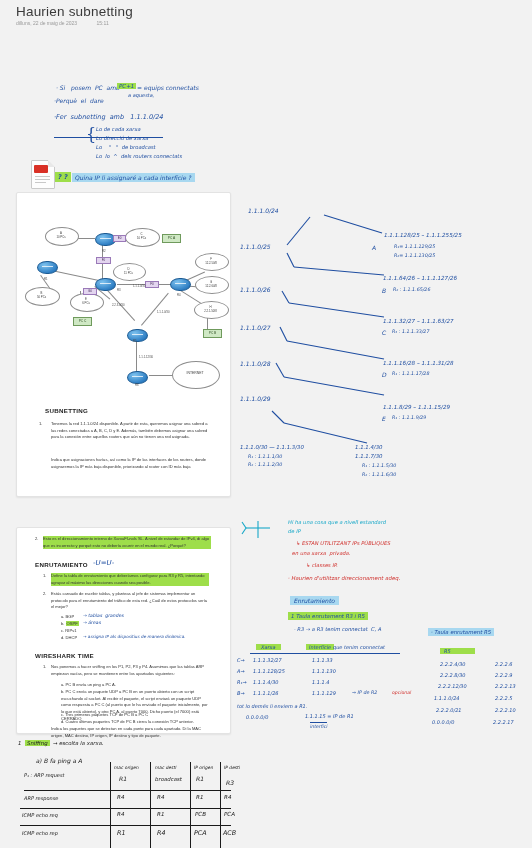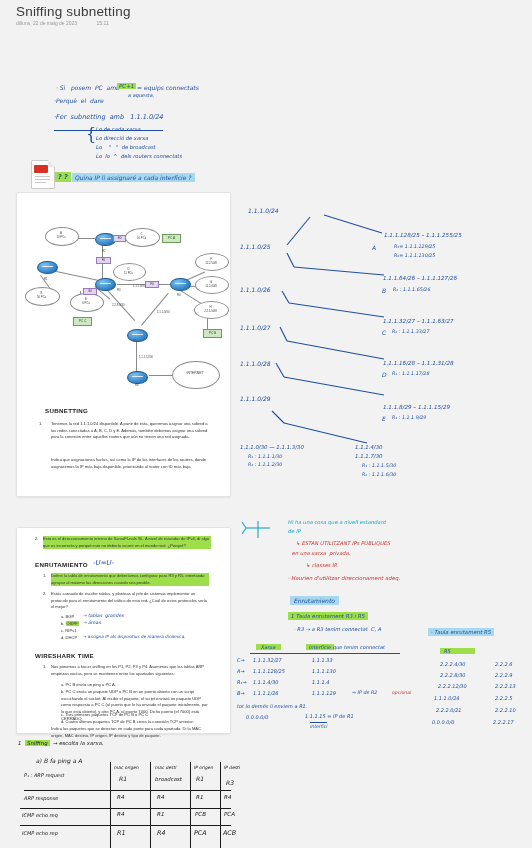--- a/index.html
+++ b/index.html
@@ -65,34 +65,34 @@
 
   
   .tbl-line{position:absolute;background:#1a1a1a;}
   .tbl-line.v{width:.8px;}
   .tbl-line.h{height:.8px;}
 </style>
 </head>
 <body>
 
 <div id="header">
-  <div id="page-title">Sniffing subnetting</div>
+  <div id="page-title">Haurien subnetting</div>
   <div id="meta">
     <span>dilluns, 22 de maig de 2023</span>
     <span class="t">15:11</span>
   </div>
 </div>
 
 <div>
   <div class="ink hw blue" style="left:56px;top:84px;font-size:6px;">· Si   posem  PC  amb</div>
   <div class="ink hw blue green-hl" style="left:117px;top:83px;font-size:5.5px;padding:0 2px;">PC+1</div>
   <div class="ink hw blue" style="left:137px;top:84px;font-size:6px;">= equips connectats</div>
   <div class="ink hw blue" style="left:128px;top:92px;font-size:5px;">a aquesta,</div>
   <div class="ink hw blue" style="left:54px;top:97px;font-size:6px;">·Perquè  el  dare</div>
-  <div class="ink hw blue" style="left:54px;top:113px;font-size:6.5px;border-bottom:1px solid #1f4ea1;padding-bottom:9px;">·Fer  subnetting  amb   1.1.1.0/24</div>
+  <div class="ink hw blue" style="left:54px;top:113px;font-size:6.5px;border-bottom:1px solid #1f4ea1;padding-bottom:16px;">·Fer  subnetting  amb   1.1.1.0/24</div>
 
   <div class="ink blue" style="left:86px;top:125px;font-size:16px;font-family:'DejaVu Serif',serif;">{</div>
   <div class="ink hw blue" style="left:96px;top:126px;font-size:5.2px;">Lo de cada xarxa</div>
   <div class="ink hw blue" style="left:96px;top:135px;font-size:5.2px;">Lo direcció de xarxa</div>
   <div class="ink hw blue" style="left:96px;top:144px;font-size:5.2px;">Lo    "   "  de broadcast</div>
   <div class="ink hw blue" style="left:96px;top:153px;font-size:5.2px;">Lo  lo  ^  dels routers connectats</div>
 
   <div class="ink hw blue green-hl" style="left:55px;top:172px;font-size:6.5px;padding:1px 3px;font-weight:bold;">? ?</div>
   <div class="ink hw blue blue-hl" style="left:72px;top:173px;font-size:6px;padding:1px 3px;">Quina IP li assignaré a cada interfície ?</div>
 </div>

